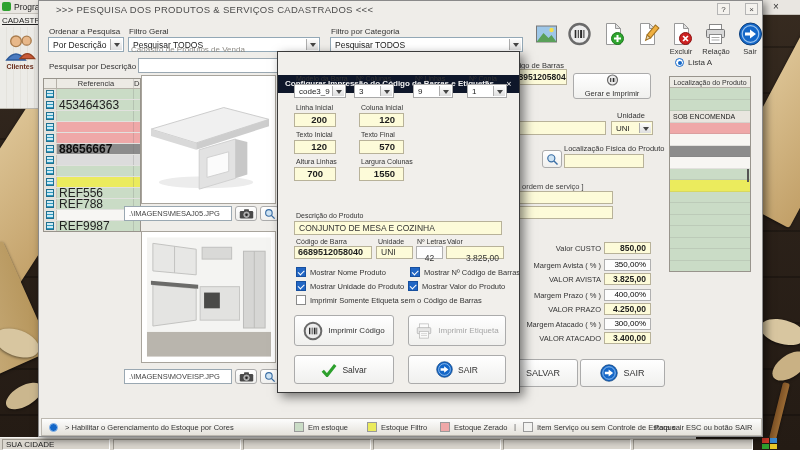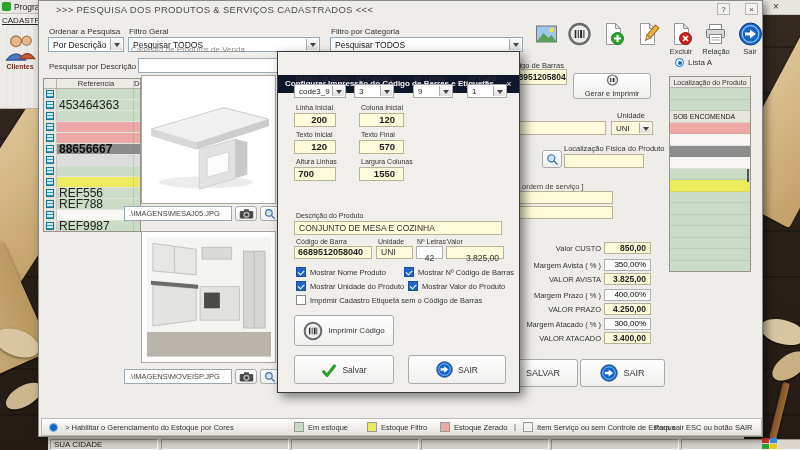--- a/index.html
+++ b/index.html
@@ -88,21 +88,21 @@
         <circle cx="17" cy="5.5" r="3.4" fill="#e8b88a" stroke="#a97b4c"></circle>
         <path d="M12 19 q5.5 -7.5 11 0 z" fill="#c85a3a" stroke="#96401f"></path>
       </svg>
       <div style="font-size:7px;font-weight:bold;color:#6b2f1e;">Clientes</div>
     </div>
   </div>
   <div class="abs" style="left:763px;top:0;width:37px;height:15px;background:#e9e6e1;border-bottom:1px solid #c8c4bc;">
     <span class="abs" style="left:10px;top:1px;font-size:10px;color:#333;">×</span>
   </div>
 
-  <div class="abs" style="left:0;top:437px;width:696px;height:13px;background:#d9d5cd;border-top:1px solid #f5f4f1;margin-left:48px;">
+  <div class="abs" style="left:0;top:437px;width:696px;height:13px;background:#d9d5cd;border-top:1px solid #f5f4f1;">
     <div class="seg" style="left:2px;top:1px;width:108px;height:11px;">
       <span style="font-size:8px;color:#222;padding-left:3px;white-space:nowrap;display:block;overflow:hidden;line-height:9px;">SUA CIDADE</span>
     </div>
     <div class="seg" style="left:113px;top:1px;width:128px;height:11px;"></div>
     <div class="seg" style="left:243px;top:1px;width:128px;height:11px;"></div>
     <div class="seg" style="left:373px;top:1px;width:128px;height:11px;"></div>
     <div class="seg" style="left:503px;top:1px;width:128px;height:11px;"></div>
     <div class="seg" style="left:633px;top:1px;width:120px;height:11px;"></div>
   </div>
   <svg class="abs" style="left:762px;top:438px;" width="16" height="11" viewBox="0 0 16 11">
@@ -517,21 +517,21 @@
 
     <span class="abs dlbl" style="left:18px;top:52px;">Linha Inicial</span>
     <div class="abs yf df rt bv" style="left:16px;top:61px;width:42px;height:14px;padding-right:8px;"><span>200</span></div>
     <span class="abs dlbl" style="left:83px;top:52px;">Coluna Inicial</span>
     <div class="abs yf df rt bv" style="left:81px;top:61px;width:45px;height:14px;padding-right:8px;"><span>120</span></div>
     <span class="abs dlbl" style="left:18px;top:79px;">Texto Inicial</span>
     <div class="abs yf df rt bv" style="left:16px;top:88px;width:42px;height:14px;padding-right:8px;"><span>120</span></div>
     <span class="abs dlbl" style="left:83px;top:79px;">Texto Final</span>
     <div class="abs yf df rt bv" style="left:81px;top:88px;width:45px;height:14px;padding-right:8px;"><span>570</span></div>
     <span class="abs dlbl" style="left:18px;top:106px;">Altura Linhas</span>
-    <div class="abs yf df rt bv" style="left:16px;top:115px;width:42px;height:14px;padding-right:21px;"><span>700</span></div>
+    <div class="abs yf df rt bv" style="left:16px;top:115px;width:42px;height:14px;padding-right:12px;"><span>700</span></div>
     <span class="abs dlbl" style="left:83px;top:106px;">Largura Colunas</span>
     <div class="abs yf df rt bv" style="left:81px;top:115px;width:45px;height:14px;padding-right:8px;"><span>1550</span></div>
 
     <span class="abs dlbl" style="left:18px;top:160px;">Descrição do Produto</span>
     <div class="abs yf" style="left:16px;top:169px;width:208px;height:14px;overflow:hidden;">
       <span style="font-size:8.5px;color:#333;line-height:12px;padding-left:4px;white-space:nowrap;display:block;">CONJUNTO DE MESA E COZINHA</span>
     </div>
     <span class="abs dlbl" style="left:18px;top:186px;">Código de Barra</span>
     <span class="abs dlbl" style="left:100px;top:186px;">Unidade</span>
     <span class="abs dlbl" style="left:139px;top:186px;">Nº Letras</span>
@@ -546,49 +546,59 @@
       <span style="font-size:8.5px;line-height:11px;color:#333;">42</span>
     </div>
     <div class="abs yf rt" style="left:168px;top:194px;width:58px;height:13px;padding-right:4px;">
       <span style="font-size:8.5px;line-height:11px;color:#333;">3.825,00</span>
     </div>
 
     <div class="abs leg" style="left:18px;top:215px;">
         <span class="cb on"></span>
         <span>Mostrar Nome Produto</span>
       </div>
-    <div class="abs leg" style="left:126px;top:215px;justify-content:space-between;">
+    <div class="abs leg" style="left:132px;top:215px;justify-content:space-between;">
         <span class="cb on"></span>
         <span>Mostrar Nº Código de Barras</span>
       </div>
     <div class="abs leg" style="left:18px;top:229px;">
         <span class="cb on"></span>
         <span>Mostrar Unidade do Produto</span>
       </div>
     <div class="abs leg" style="left:130px;top:229px;">
         <span class="cb on"></span>
         <span>Mostrar Valor do Produto</span>
       </div>
     <div class="abs leg" style="left:18px;top:243px;">
         <span class="cb"></span>
-        <span>Imprimir Cadastro Etiqueta sem o Código de Barras</span>
+        <span>Imprimir Somente Etiqueta sem o Código de Barras</span>
       </div>
 
     <div class="abs btn" style="left:16px;top:263px;width:100px;height:31px;font-size:8px;">
       <svg width="20" height="20" viewBox="0 0 24 24">
         <circle cx="12" cy="12" r="10" fill="#ededed" stroke="#6a6a6a" stroke-width="2.4"></circle>
         <g stroke="#2a2a2a">
             <line x1="8" y1="8" x2="8" y2="16" stroke-width="1.6"></line>
             <line x1="11" y1="8" x2="11" y2="16"></line>
             <line x1="14" y1="8" x2="14" y2="16" stroke-width="2"></line>
             <line x1="16.5" y1="8" x2="16.5" y2="16"></line>
           </g>
       </svg>
       <span>Imprimir Código</span>
     </div>
+    <div class="abs btn dis" style="left:130px;top:263px;width:98px;height:31px;font-size:8px;">
+      <svg width="18" height="18" viewBox="0 0 24 24" opacity="0.55">
+        <rect x="6" y="2.5" width="12" height="6" fill="#fff" stroke="#888"></rect>
+        <rect x="3" y="7.5" width="18" height="8" rx="1" fill="#d8d8d8" stroke="#777"></rect>
+        <rect x="6" y="12.5" width="12" height="9" fill="#fff" stroke="#888"></rect>
+        <line x1="8" y1="15.5" x2="16" y2="15.5" stroke="#aaa"></line>
+          <line x1="8" y1="18" x2="16" y2="18" stroke="#aaa"></line>
+      </svg>
+      <span>Imprimir Etiqueta</span>
+    </div>
     <div class="abs btn" style="left:16px;top:303px;width:100px;height:29px;font-size:8.5px;">
       <svg width="16" height="14" viewBox="0 0 20 18">
         <path d="M2 10 l5.5 6 L18 2.5" stroke="#2da02d" stroke-width="4" fill="none"></path>
       </svg>
       <span>Salvar</span>
     </div>
     <div class="abs btn" style="left:130px;top:303px;width:98px;height:29px;font-size:8.5px;">
       <svg width="17" height="17" viewBox="0 0 24 24">
         <circle cx="12" cy="12" r="11" fill="#1467c8" stroke="#0a3d7a"></circle>
         <circle cx="12" cy="12" r="8.3" fill="none" stroke="#9cc4ee" stroke-width="1.2"></circle>

